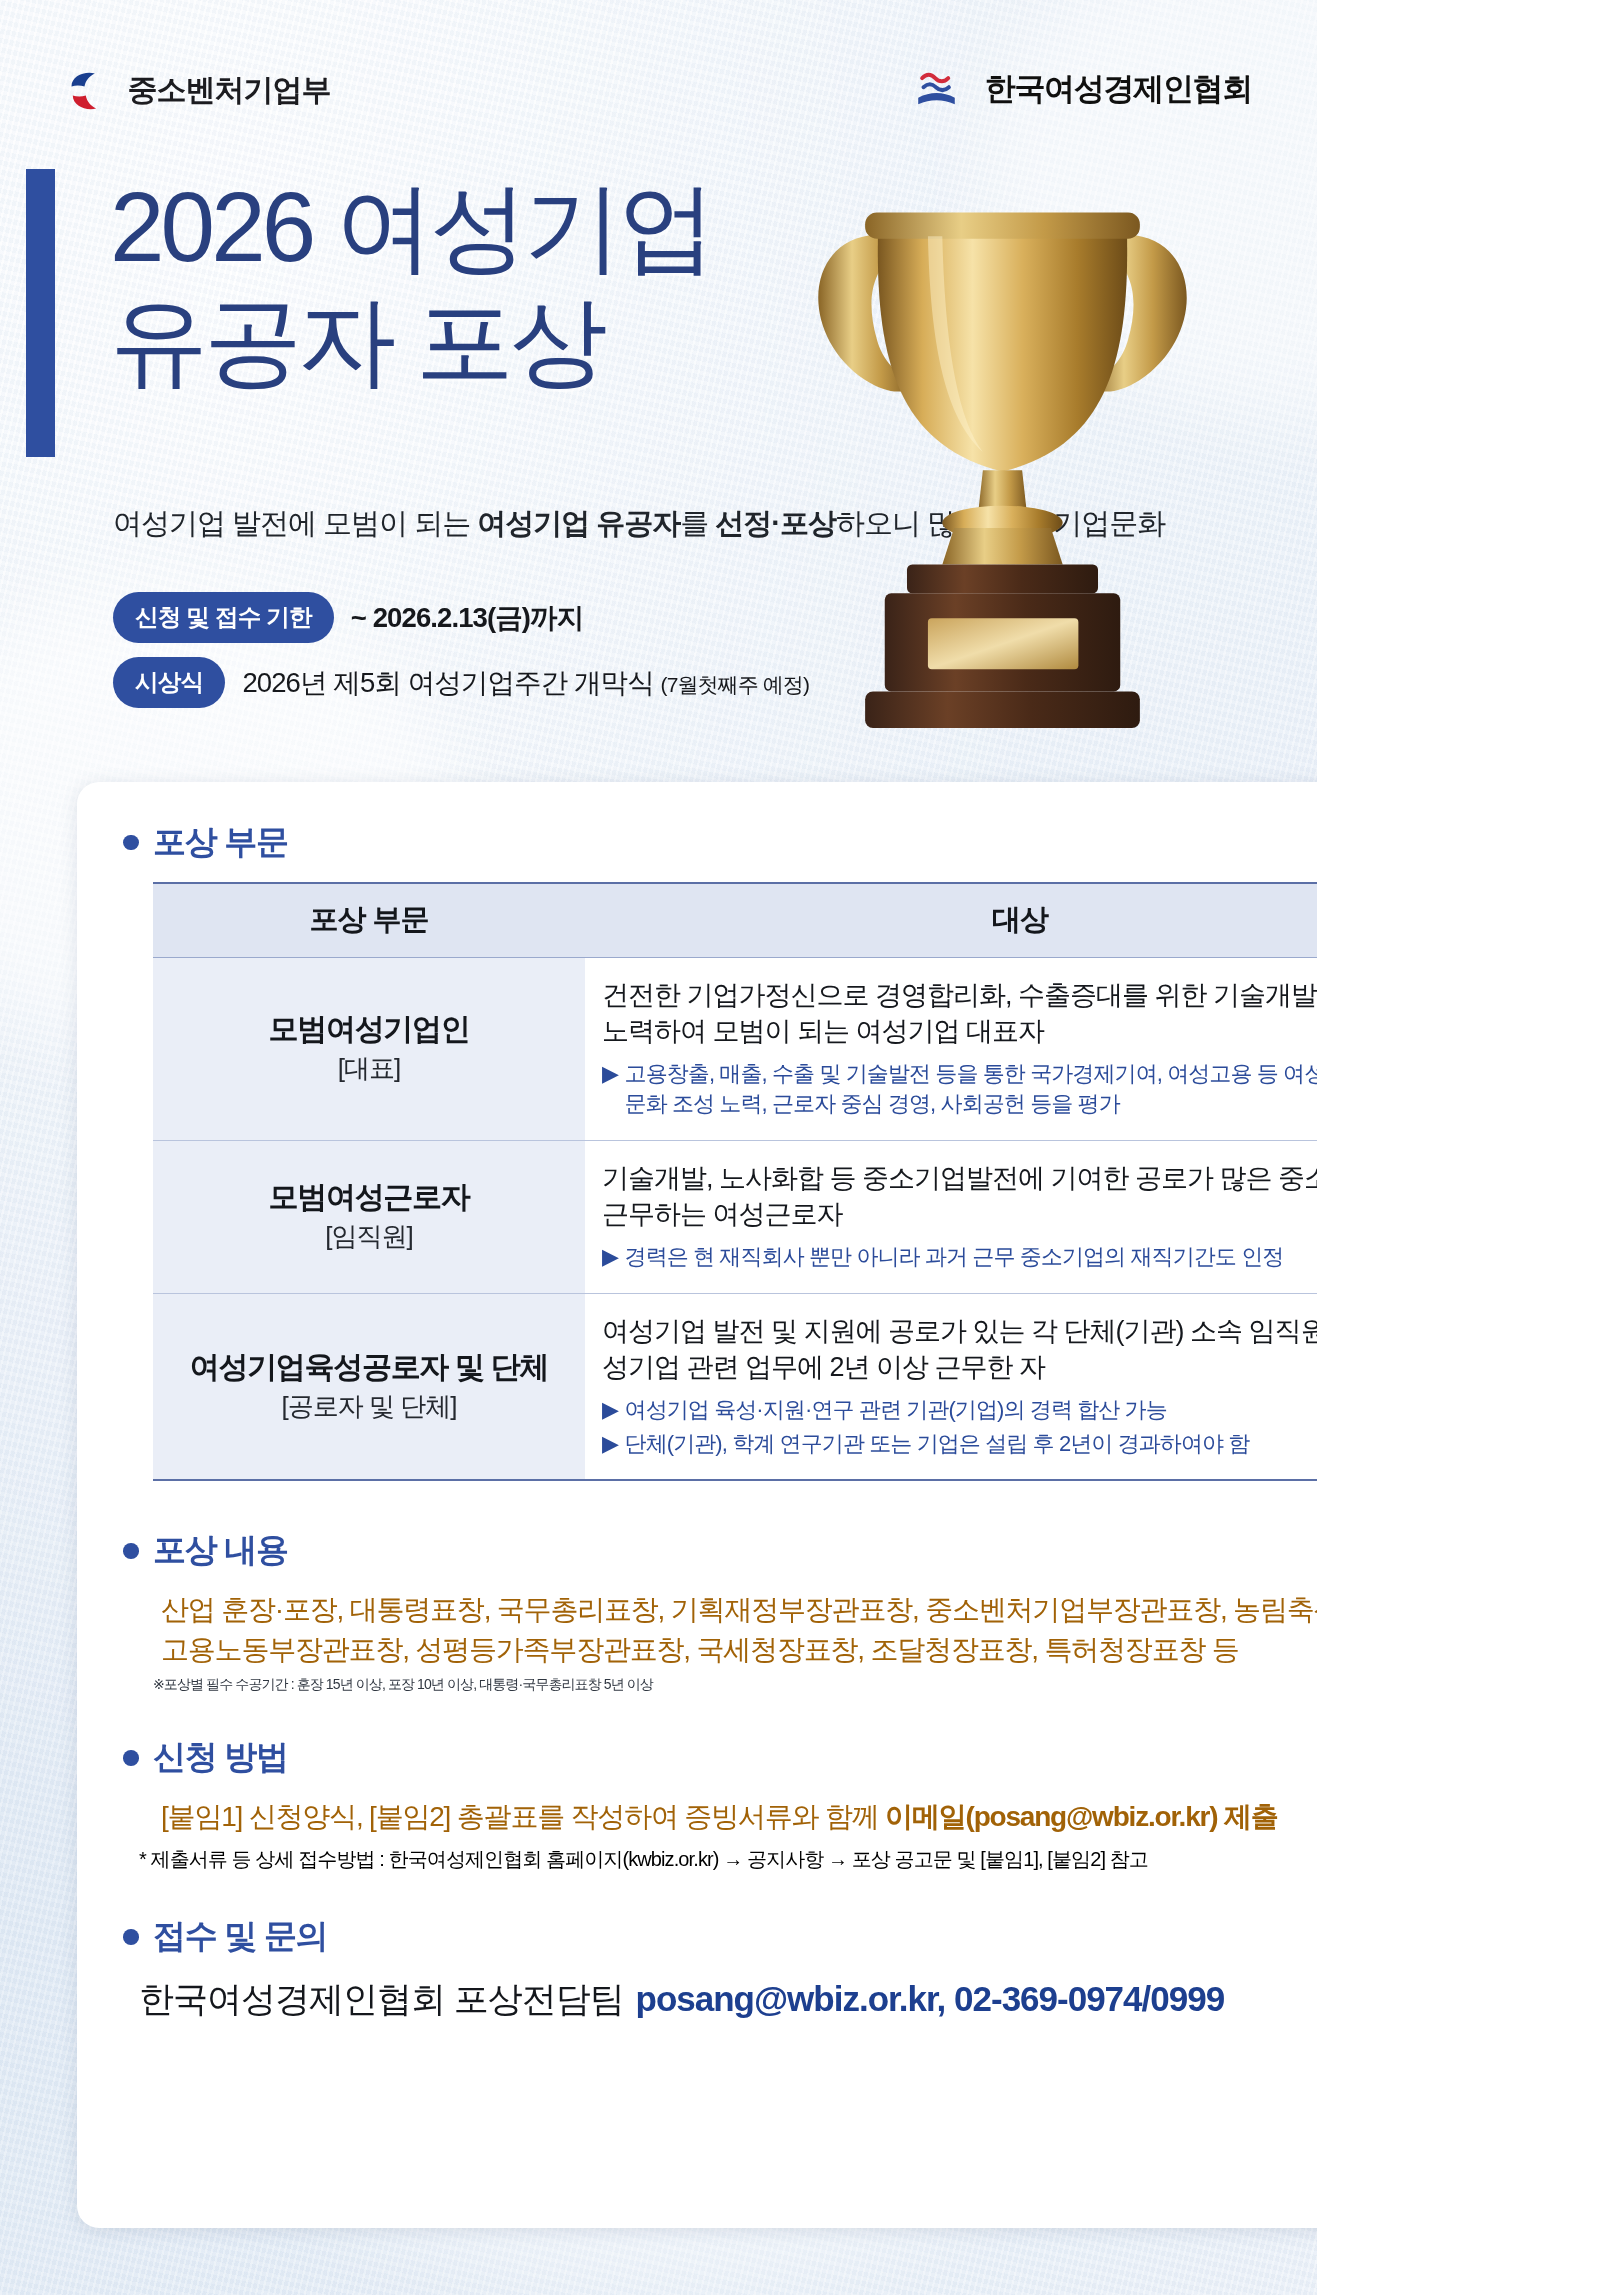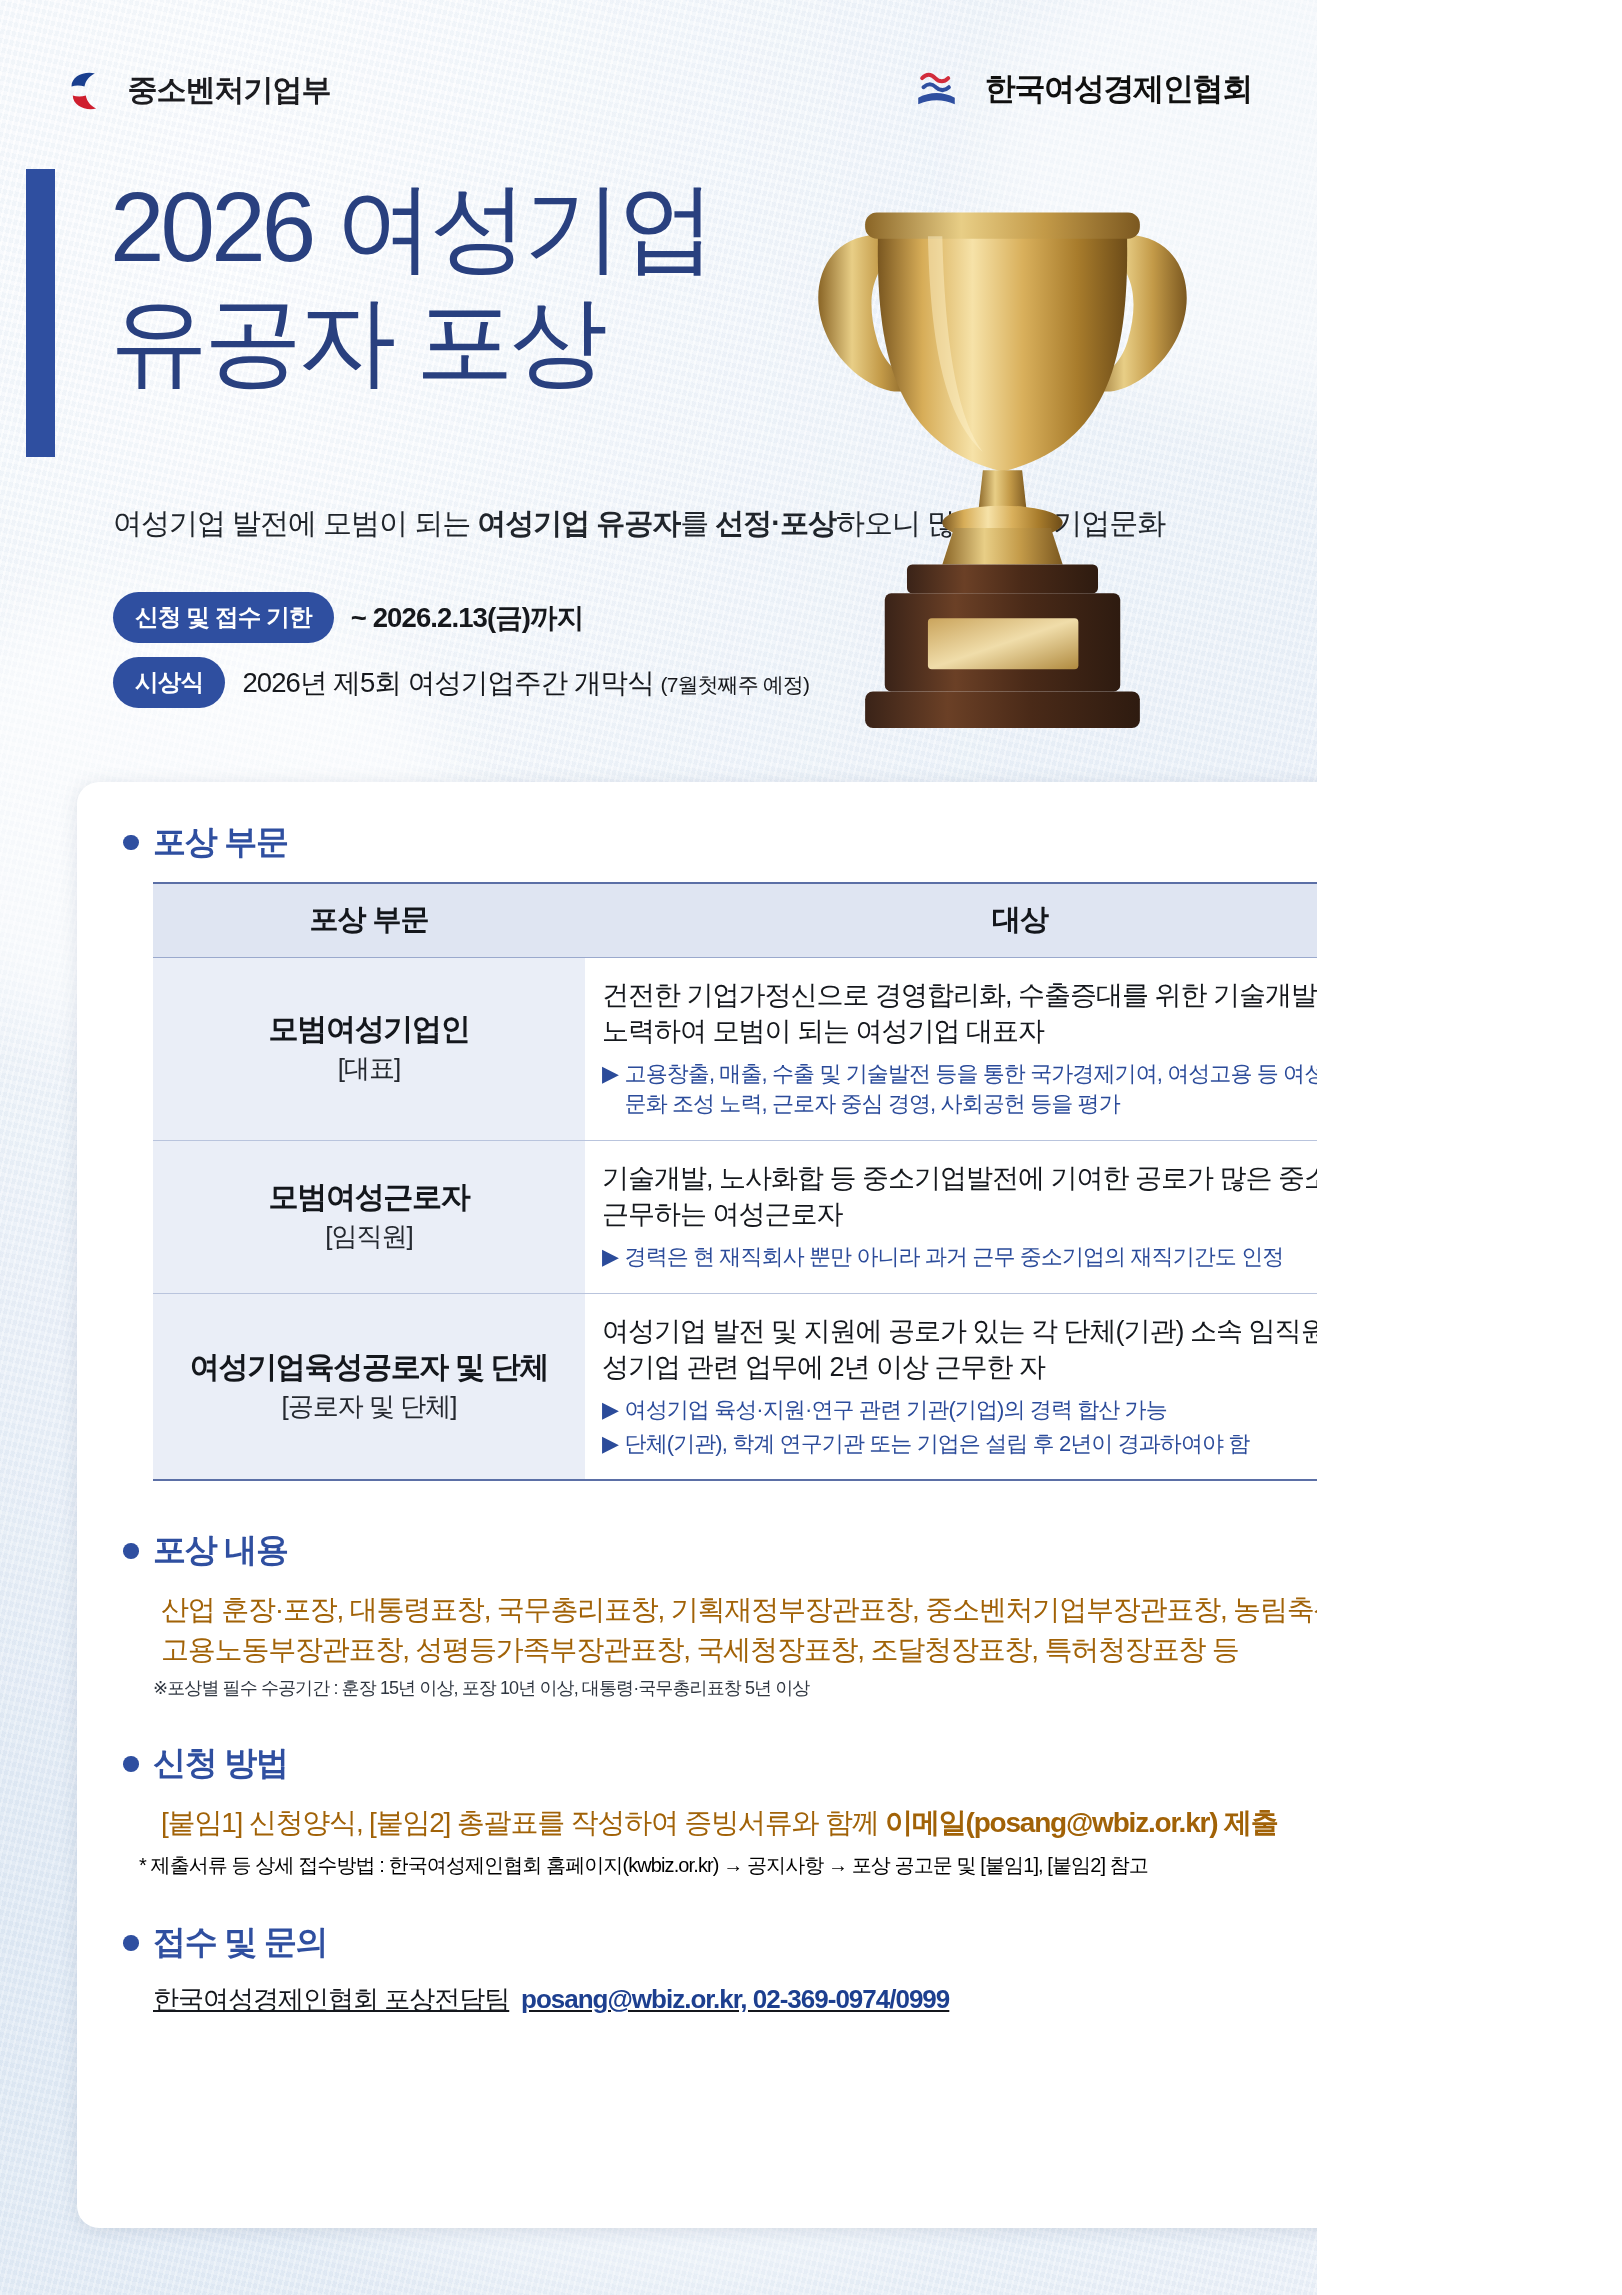--- a/index.html
+++ b/index.html
@@ -260,39 +260,38 @@
 
   
   .body-text {
     font-size: 28px;
     line-height: 1.42;
     color: #a16207;
     letter-spacing: -1.2px;
     margin-left: 38px;
   }
   .note {
-    font-size: 18px;
+    font-size: 14px;
     color: #2f3640;
     letter-spacing: -0.9px;
     margin-left: 30px;
     margin-top: 6.5px;
   }
   .note2 {
     font-size: 20px;
     color: #000000;
     letter-spacing: -0.9px;
     margin-left: 16px;
     margin-top: 9.2px;
   }
   .contact {
-    font-size: 26px;
+    font-size: 35px;
     color: #14171c;
     letter-spacing: -1px;
-    margin-left: 30px;
-    text-decoration: underline;
+    margin-left: 16px;
   }
   .contact b {
     font-weight: 800;
     color: #1d3f8f;
     margin-left: 11.8px;
   }
   .apply-line b { font-weight: 800; }
 </style>
 </head>
 <body>

